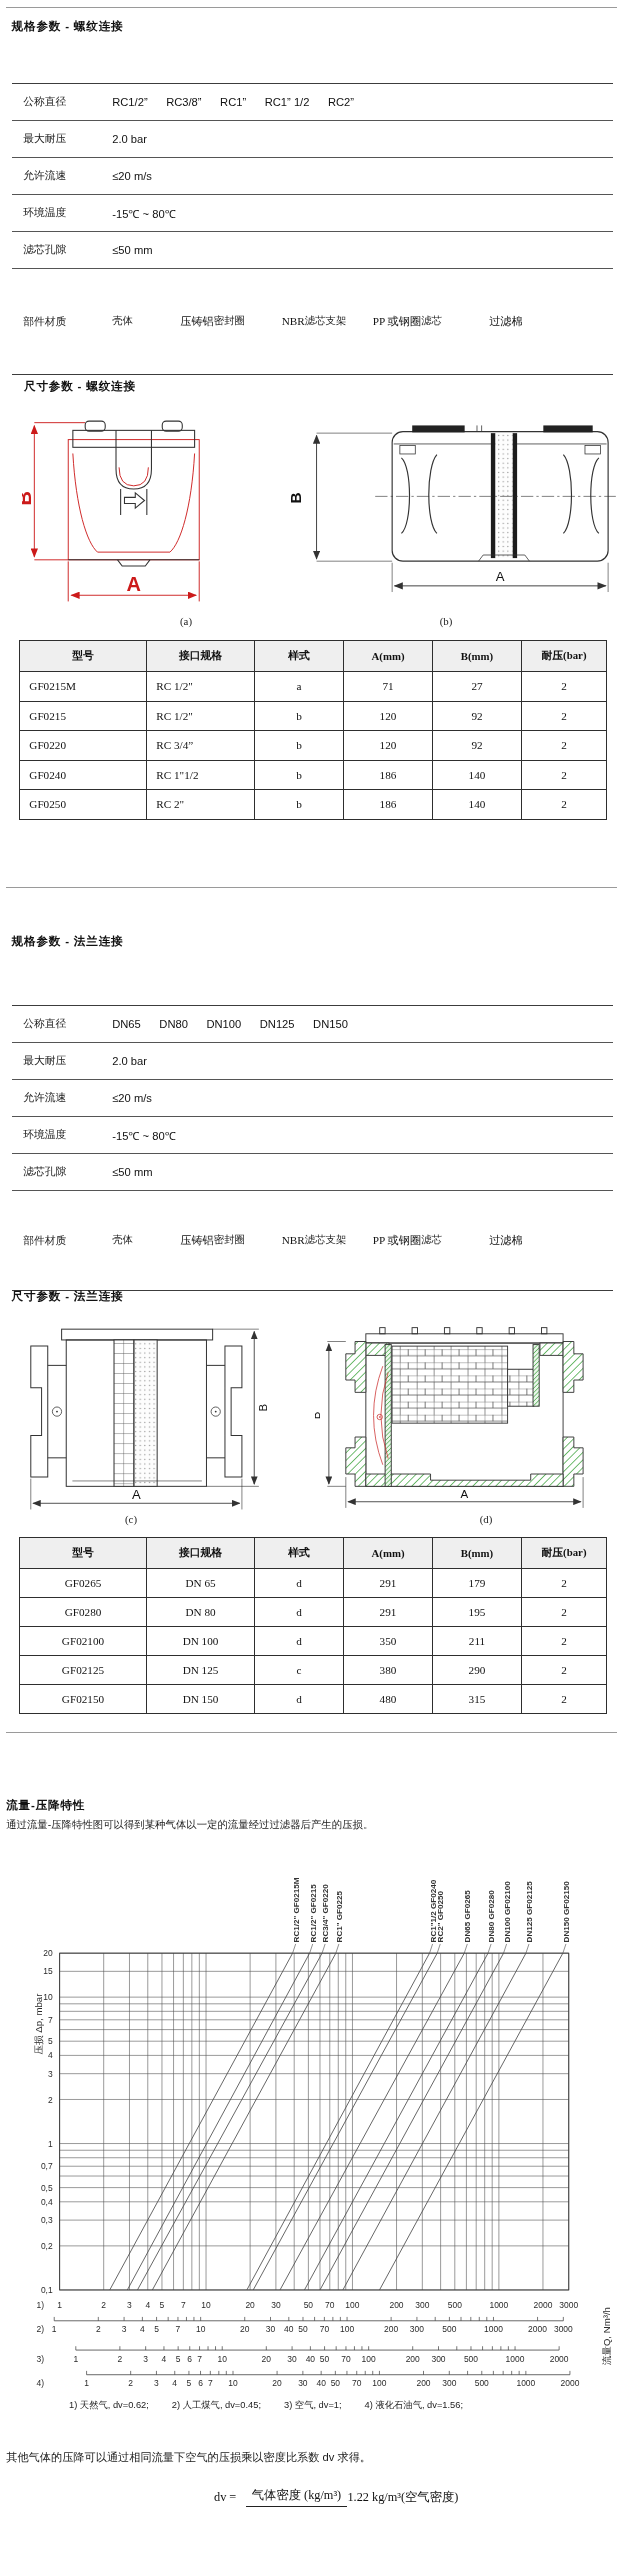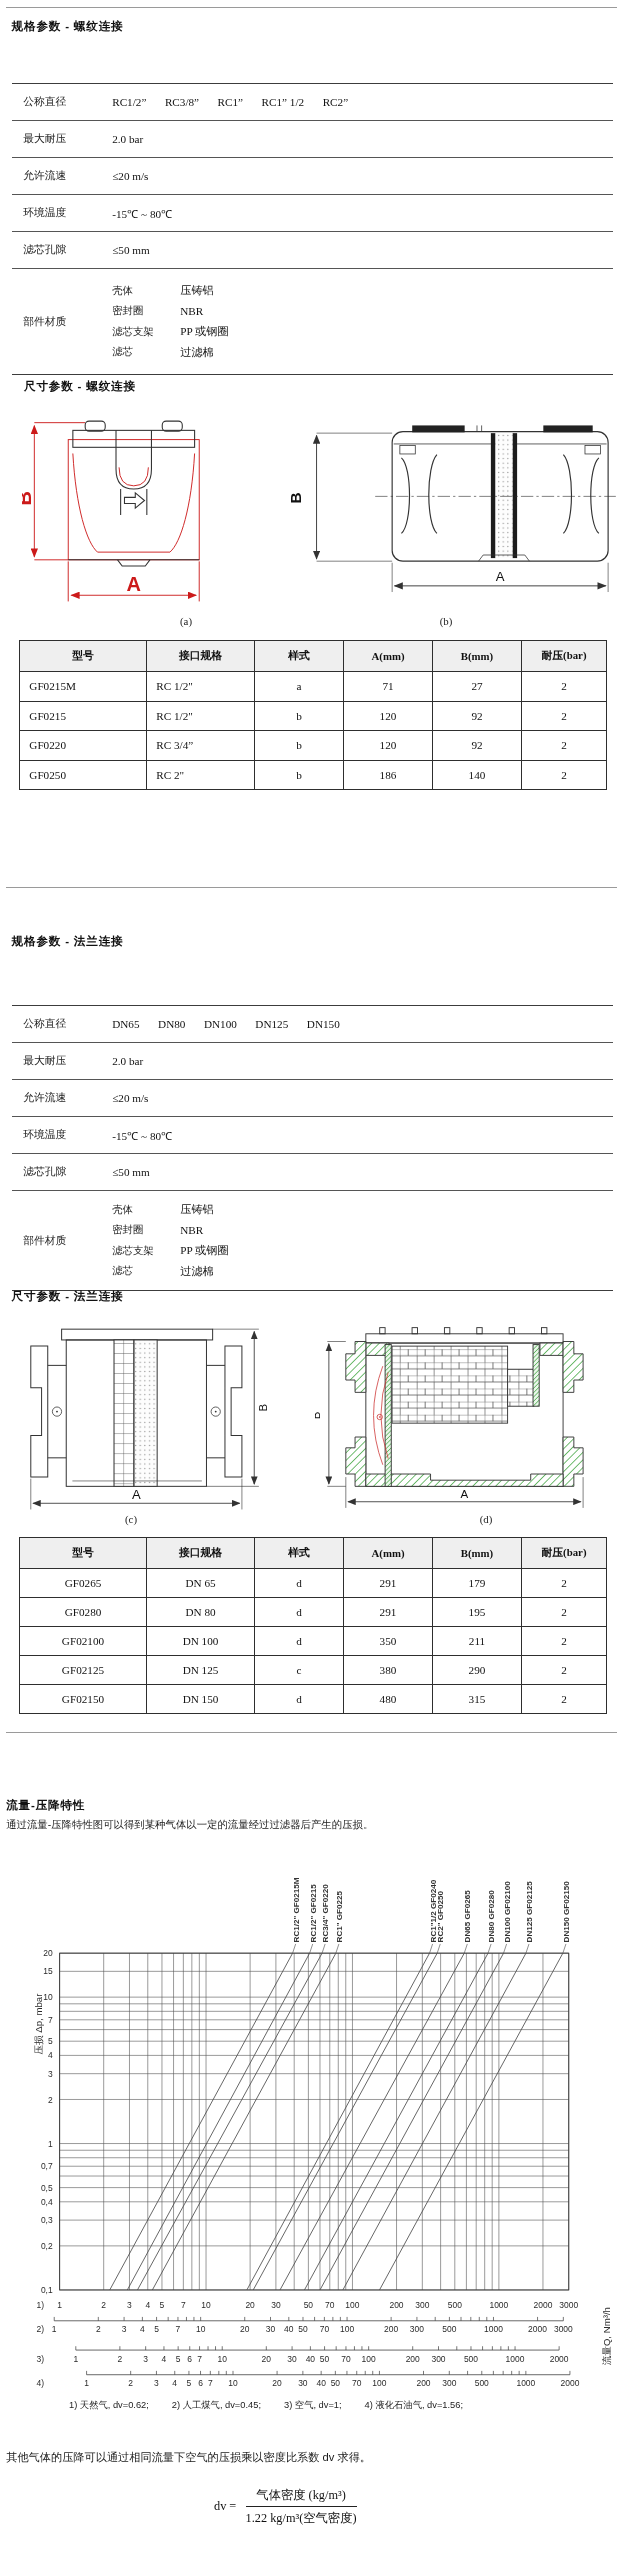--- a/index.html
+++ b/index.html
@@ -8,22 +8,22 @@
   .rule{position:absolute;left:6.2px;width:611px;height:0;border-top:0.8px solid #9a9a9a;}
   .sec-title{position:absolute;font-size:11.6px;font-weight:bold;color:#111;letter-spacing:0.8px;}
   
   .spec-table{position:absolute;left:11.6px;width:601px;border-top:1.5px solid #3c3c3c;border-bottom:1.5px solid #3c3c3c;margin-top:32px;}
   .spec-row{display:flex;align-items:center;height:36px;border-bottom:1.5px solid #555;}
   .spec-row:last-child{border-bottom:none;}
   .spec-row.mat{align-items:center;}
   #spec-threaded .spec-row.mat{height:105px;}
   #spec-flange .spec-row.mat{height:99px;}
   .spec-label{flex:0 0 89px;padding-left:11.6px;font-size:10.8px;color:#222;}
-  .spec-values{display:flex;gap:18.5px;font-family:Liberation Serif, serif;font-size:11.2px;color:#111;}
-  .mat-lines{display:flex;flex-direction:column;justify-content:center;}
+  .spec-values{display:flex;gap:18.5px;font-family:Liberation Sans, sans-serif;font-size:11.2px;color:#111;}
+  .mat-lines{display:flex;flex-direction:row;justify-content:center;}
   .mat-line{display:flex;height:20.4px;align-items:center;}
   .mat-key{width:68px;font-size:10.4px;color:#222;}
   .mat-val{font-family:"Liberation Serif",serif;font-size:11.2px;color:#111;}
   
   .dim-table{position:absolute;left:19px;border-collapse:collapse;table-layout:fixed;
              font-family:"Liberation Serif",serif;font-size:11.2px;color:#111;}
   .dim-table th,.dim-table td{border:1.2px solid #2e2e2e;text-align:center;padding:0;}
   .dim-table th{background:#efefef;height:30px;font-weight:bold;font-size:10.8px;}
   #dim-table-threaded td{height:28.5px;}
   #dim-table-flange td{height:28px;}
@@ -31,21 +31,21 @@
   .fig-label{position:absolute;width:46px;text-align:center;font-family:"Liberation Serif",serif;font-size:10.8px;color:#222;}
   .fig{position:absolute;}
   
   #flow-chart{position:absolute;left:0;top:1843px;}
   #chart-intro{position:absolute;left:6.2px;top:1818px;width:555px;font-size:10.4px;color:#222;}
   #chart-footnote{position:absolute;left:69px;top:2399px;font-size:9.3px;color:#222;}
   #chart-footnote span{margin-right:23px;}
   #chart-note{position:absolute;left:6.2px;top:2450px;font-size:11.2px;color:#1a1a1a;}
   #formula{position:absolute;left:214px;top:2487px;display:flex;align-items:center;gap:9.3px;
            font-family:"Liberation Serif",serif;font-size:12.3px;color:#111;}
-  .f-frac{display:inline-flex;flex-direction:column;text-align:center;}
+  .f-frac{display:inline-flex;flex-direction:row;text-align:center;}
   .f-num{border-bottom:1.2px solid #222;padding:0 6.2px 2.3px;}
   .f-den{padding-top:2.3px;}
   svg text{font-family:"Liberation Sans",sans-serif;}
   .dimR{fill:#cc1a1a;font-weight:bold;font-size:26px;}
   .dimK{fill:#111;font-weight:bold;font-size:20px;}
   .dimK2{fill:#111;font-size:17px;}
   .dimK3{fill:#111;font-size:15px;}
 </style>
 </head>
 <body>
@@ -242,20 +242,28 @@
           <td>120</td>
           <td>92</td>
           <td>2</td>
         </tr>
         <tr>
           <td class="ta-l">GF0220</td>
           <td class="ta-l">RC 3/4”</td>
           <td>b</td>
           <td>120</td>
           <td>92</td>
+          <td>2</td>
+        </tr>
+        <tr>
+          <td class="ta-l">GF0240</td>
+          <td class="ta-l">RC 1"1/2</td>
+          <td>b</td>
+          <td>186</td>
+          <td>140</td>
           <td>2</td>
         </tr>
         <tr>
           <td class="ta-l">GF0250</td>
           <td class="ta-l">RC 2"</td>
           <td>b</td>
           <td>186</td>
           <td>140</td>
           <td>2</td>
         </tr>

